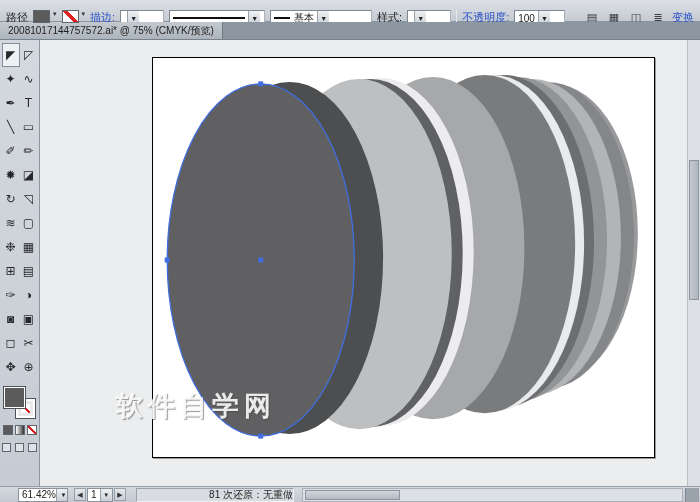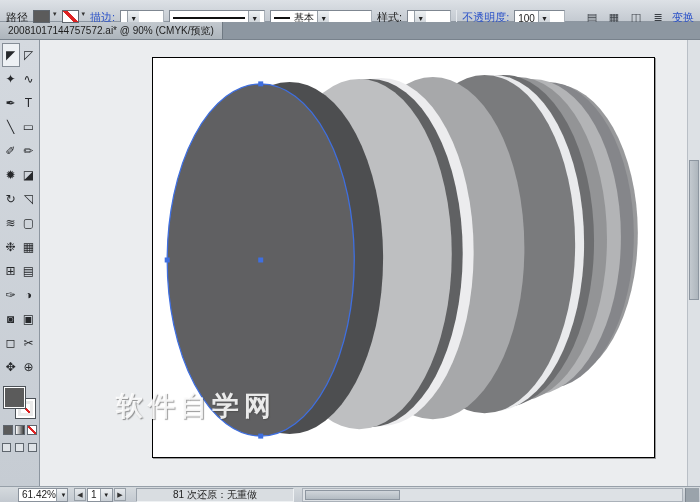--- a/index.html
+++ b/index.html
@@ -95,21 +95,21 @@
   .nav { display:flex; align-items:center; gap:1px; margin-left:6px; }
   .nav .btn { width:12px; height:13px; font-size:7px; display:flex; align-items:center; justify-content:center;
               background:linear-gradient(#e6e9ec,#c9cfd5); border:1px solid #98a0a8; cursor:pointer; color:#333; }
   .page-box { width:26px; height:14px; background:#fff; border:1px solid #8a929c;
               display:flex; align-items:center; }
   .page-box span { flex:1; text-align:center; }
   .page-box .dd { width:9px; align-self:stretch; background:linear-gradient(#eef1f3,#c9cfd5);
               border-left:1px solid #98a0a8; font-size:6px; display:flex; align-items:center; justify-content:center; }
   .status-box { margin-left:10px; width:158px; height:14px; background:#d9dde1; border:1px solid #9aa2ab;
                 border-bottom-color:#eef1f3; border-right-color:#eef1f3;
-                display:flex; align-items:center; justify-content:center; white-space:nowrap; }
+                display:flex; align-items:center; justify-content:flex-end; white-space:nowrap; }
   .hscroll { flex:1; height:14px; margin:0 2px 0 8px; background:#dde1e5; border:1px solid #aab1b9;
              position:relative; }
   .hscroll .hthumb { position:absolute; top:1px; bottom:1px; left:2px; width:95px;
              background:linear-gradient(#d0d5da,#b4bcc3); border:1px solid #8d96a0; }
   .corner { width:14px; height:14px; background:#9aa3ab; border-left:1px solid #7f8891; margin-right:1px; }
 </style>
 </head>
 <body>
 
 <div class="app">
@@ -149,21 +149,21 @@
       <span class="tb-icon">▤</span>
       <span class="tb-icon">▦</span>
       <span class="tb-icon">◫</span>
       <span class="tb-icon">≣</span>
       <span class="tb-link">变换</span>
     </div>
   </div>
 
   <div class="tabbar">
     <div class="tab">
-      <span>20081017144757572.ai*  @ 90% (CMYK/预览)</span>
+      <span>20081017144757572.ai*  @ 75% (CMYK/预览)</span>
     </div>
   </div>
 
   <div class="main">
 
     <div class="toolpanel">
       <div id="toolgrid">
           <div class="tool active">◤</div>
           <div class="tool">◸</div>
           <div class="tool">✦</div>

